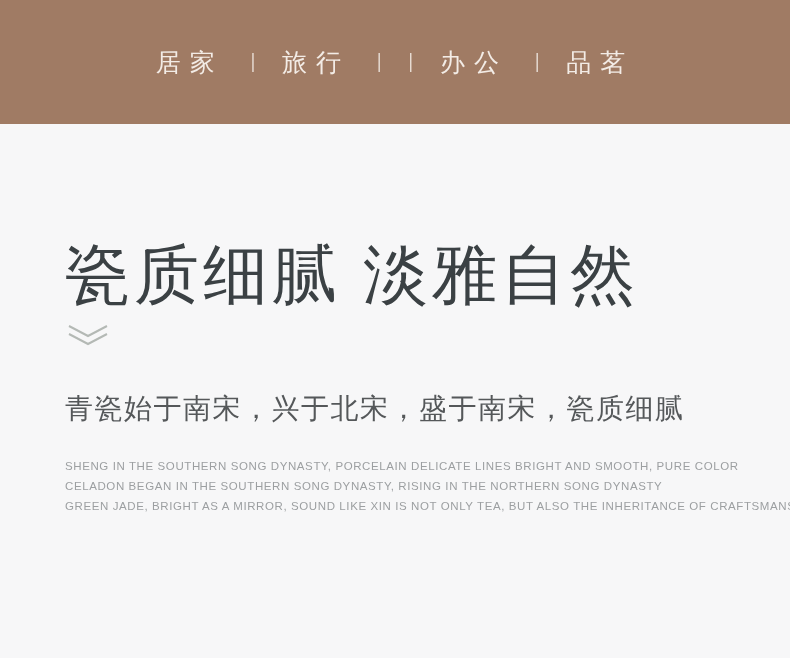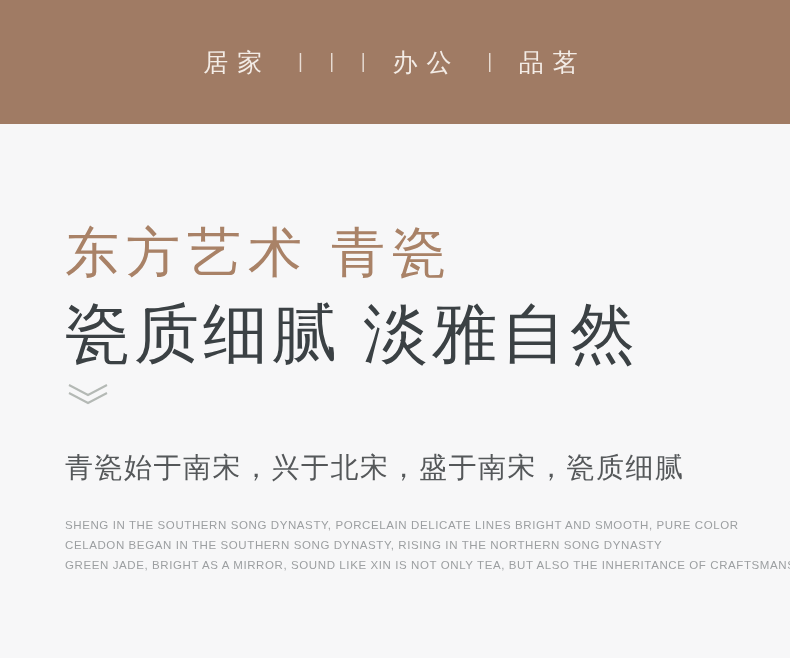--- a/index.html
+++ b/index.html
@@ -105,31 +105,31 @@
 </style>
 </head>
 <body>
 
 <div class="page">
 
   <header class="header">
     <nav class="nav">
       <span class="nav-item">居家</span>
       <span class="nav-sep">|</span>
+      <span class="nav-item">旅行</span>
       <span class="nav-sep">|</span>
       <span class="nav-sep">|</span>
       <span class="nav-item">办公</span>
       <span class="nav-sep">|</span>
       <span class="nav-item">品茗</span>
     </nav>
   </header>
 
   <main class="hero">
 
-    <h2 class="hero-subtitle">东方艺术 青瓷</h2>
 
     <h1 class="hero-title">瓷质细腻 淡雅自然</h1>
 
     <span class="scroll-indicator">
       <svg width="42" height="22" viewBox="0 0 42 22" fill="none" xmlns="http://www.w3.org/2000/svg">
         <polyline points="2,1 21,11 40,1" stroke="#b4b9b5" stroke-width="2" fill="none"></polyline>
         <polyline points="2,9 21,19 40,9" stroke="#b4b9b5" stroke-width="2" fill="none"></polyline>
       </svg>
     </span>
 

